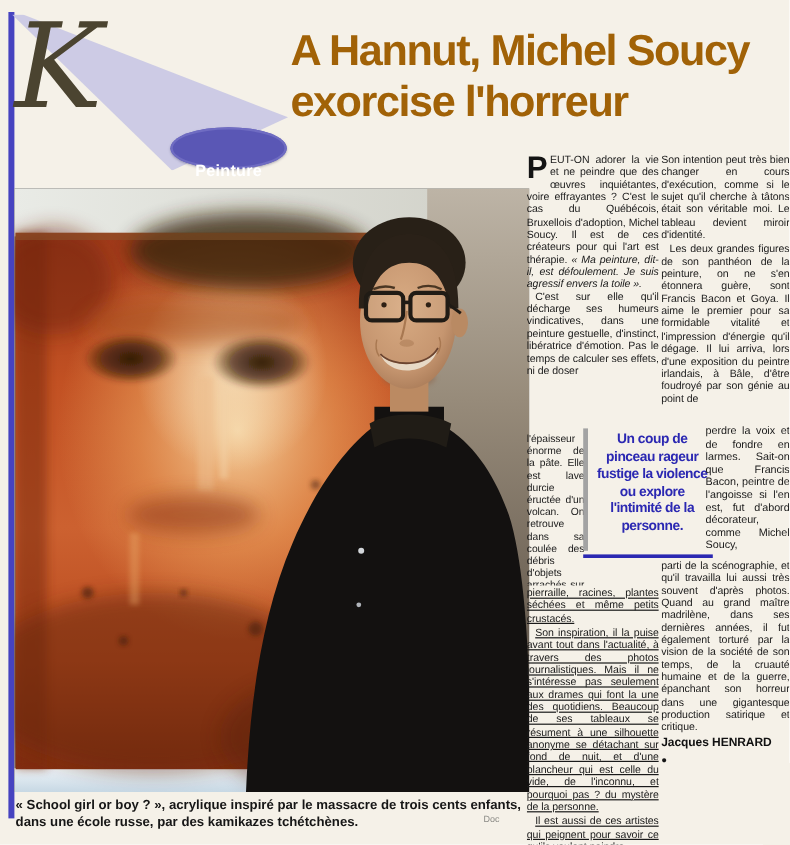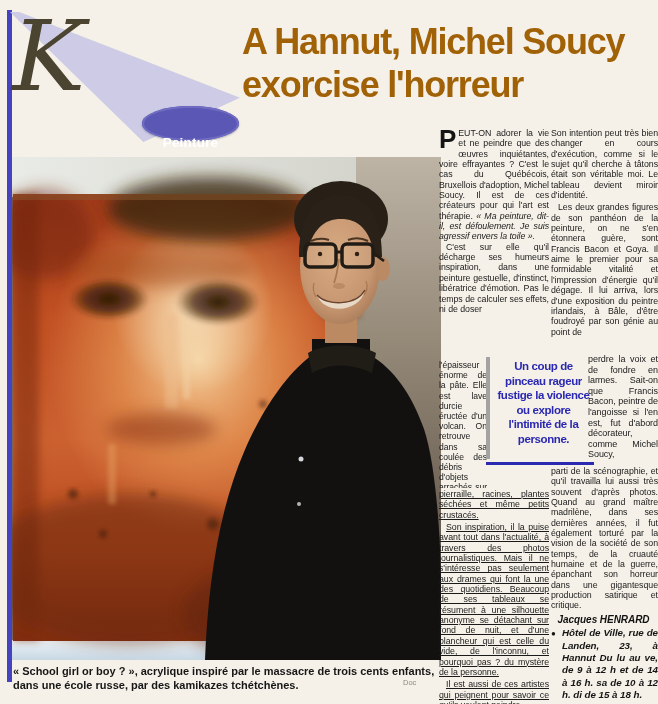--- a/index.html
+++ b/index.html
@@ -56,21 +56,21 @@
   .dropcap{float:left;font-size:26px;line-height:22px;font-weight:bold;color:#141414;padding-right:2px;}
   .it{font-style:italic;}
   
   .pullquote{
     position:absolute;left:486px;top:357px;width:106px;height:102px;
     border-left:4px solid #a3a3a3;padding:2px 0 0 5px;box-sizing:border-box;
     color:#2b28b2;font-weight:bold;font-size:11.5px;line-height:14.5px;
     text-align:center;letter-spacing:-0.4px;overflow:hidden;
   }
   .pq-rule{position:absolute;left:486px;top:462px;width:108px;height:3px;background:#2b28b2;}
-  .byline{font-weight:bold;font-size:10px;text-align:center;margin:4px 2px 2px 0;color:#111;font-style:italic;}
+  .byline{font-weight:bold;font-size:10px;text-align:left;margin:4px 2px 2px 0;color:#111;}
   .venue{position:relative;padding-left:11px;font-weight:bold;font-style:italic;font-size:9.8px;line-height:12.4px;color:#151515;}
   .venue .vb{position:absolute;left:0;top:1px;font-size:8px;font-style:normal;}
 </style>
 </head>
 <body>
 
 <div class="page">
 
   <div class="left-bar"></div>
   <div class="swoosh"></div>
@@ -194,21 +194,21 @@
       </g>
     </svg>
   </div>
 
   <div class="caption">« School girl or boy ? », acrylique inspiré par le massacre de trois cents enfants, dans une école russe, par des kamikazes tchétchènes.</div>
   <div class="credit">Doc</div>
 
   <div class="bt col1-top">
     <span class="dropcap">P</span><span>EUT-ON adorer la vie et ne peindre que des œuvres inquiétantes, voire effrayantes ? C'est le cas du Québécois, Bruxellois d'adoption, Michel Soucy. Il est de ces créateurs pour qui l'art est thérapie.</span>
     <span class="it">« Ma peinture, dit-il, est défoulement. Je suis agressif envers la toile ».</span>
-    <p class="ind">C'est sur elle qu'il décharge ses humeurs inspiration, dans une peinture gestuelle, d'instinct, libératrice d'émotion. Pas le temps de calculer ses effets, ni de doser</p>
+    <p class="ind">C'est sur elle qu'il décharge ses humeurs vindicatives, dans une peinture gestuelle, d'instinct, libératrice d'émotion. Pas le temps de calculer ses effets, ni de doser</p>
   </div>
   <div class="bt col1-side">l'épaisseur énorme de la pâte. Elle est lave durcie éructée d'un volcan. On retrouve dans sa coulée des débris d'objets arrachés sur son passage, insertion de sable,</div>
   <div class="bt col1-bottom">
     <p>pierraille, racines, plantes séchées et même petits crustacés.</p>
     <p class="ind">Son inspiration, il la puise avant tout dans l'actualité, à travers des photos journalistiques. Mais il ne s'intéresse pas seulement aux drames qui font la une des quotidiens. Beaucoup de ses tableaux se résument à une silhouette anonyme se détachant sur fond de nuit, et d'une blancheur qui est celle du vide, de l'inconnu, et pourquoi pas ? du mystère de la personne.</p>
     <p class="ind">Il est aussi de ces artistes qui peignent pour savoir ce qu'ils veulent peindre.</p>
   </div>
 
   <div class="pullquote">Un coup de pinceau rageur fustige la violence ou explore l'intimité de la personne.</div>
   <div class="pq-rule"></div>
@@ -216,17 +216,16 @@
   <div class="bt col2-side">perdre la voix et de fondre en larmes. Sait-on que Francis Bacon, peintre de l'angoisse si l'en est, fut d'abord décorateur, comme Michel Soucy,</div>
   <div class="bt col2-top">
     <p>Son intention peut très bien changer en cours d'exécution, comme si le sujet qu'il cherche à tâtons était son véritable moi. Le tableau devient miroir d'identité.</p>
     <p class="ind">Les deux grandes figures de son panthéon de la peinture, on ne s'en étonnera guère, sont Francis Bacon et Goya. Il aime le premier pour sa formidable vitalité et l'impression d'énergie qu'il dégage. Il lui arriva, lors d'une exposition du peintre irlandais, à Bâle, d'être foudroyé par son génie au point de</p>
   </div>
   <div class="bt col2-bottom">
     <p>parti de la scénographie, et qu'il travailla lui aussi très souvent d'après photos. Quand au grand maître madrilène, dans ses dernières années, il fut également torturé par la vision de la société de son temps, de la cruauté humaine et de la guerre, épanchant son horreur dans une gigantesque production satirique et critique.</p>
     <div class="byline">Jacques HENRARD</div>
     <p class="venue">
       <span class="vb">●</span>
-      <span>Hôtel de Ville, rue de Landen, 23, à Hannut Du lu au ve, de 9 à 12 h et de 14 à 16 h. sa de 10 à 12 h. di de 15 à 18 h.</span>
     </p>
   </div>
 
 </div>
 
 </body></html>

